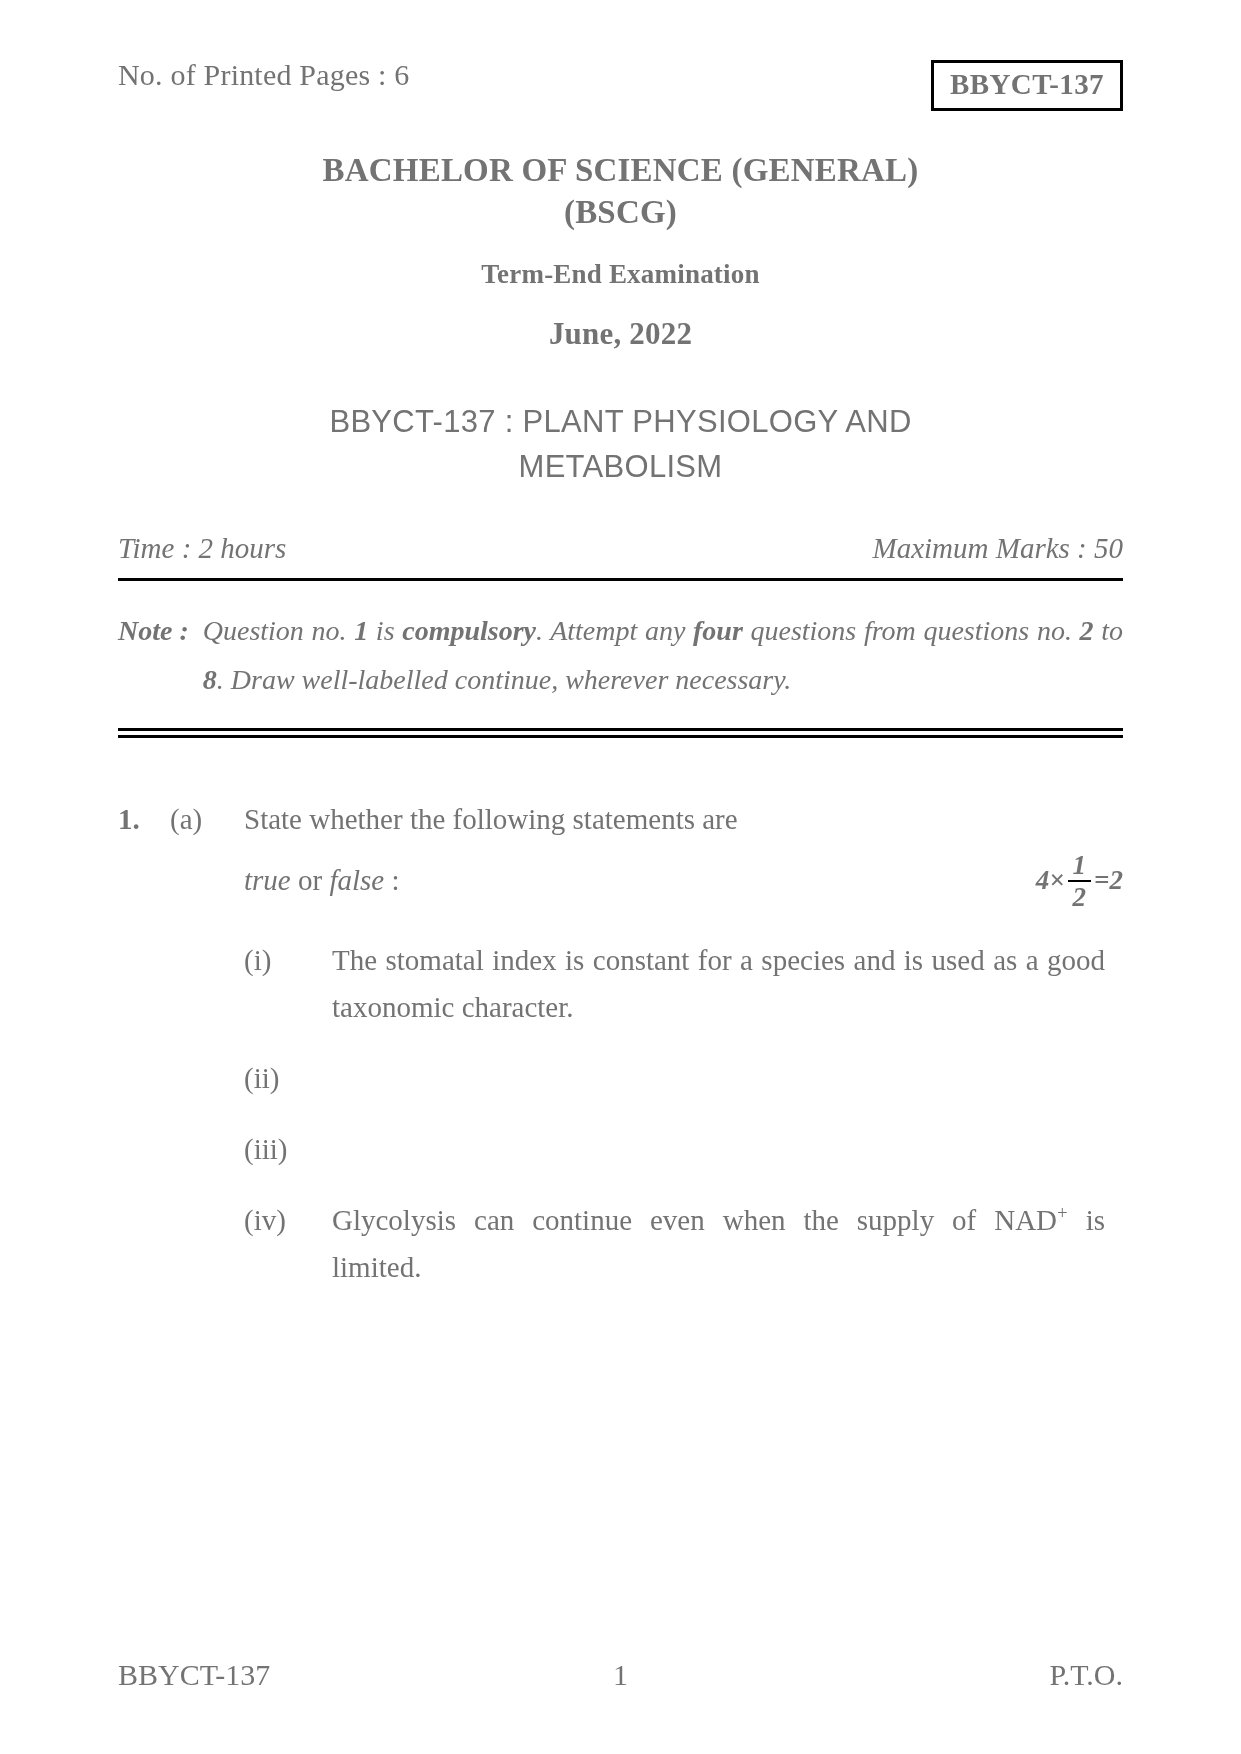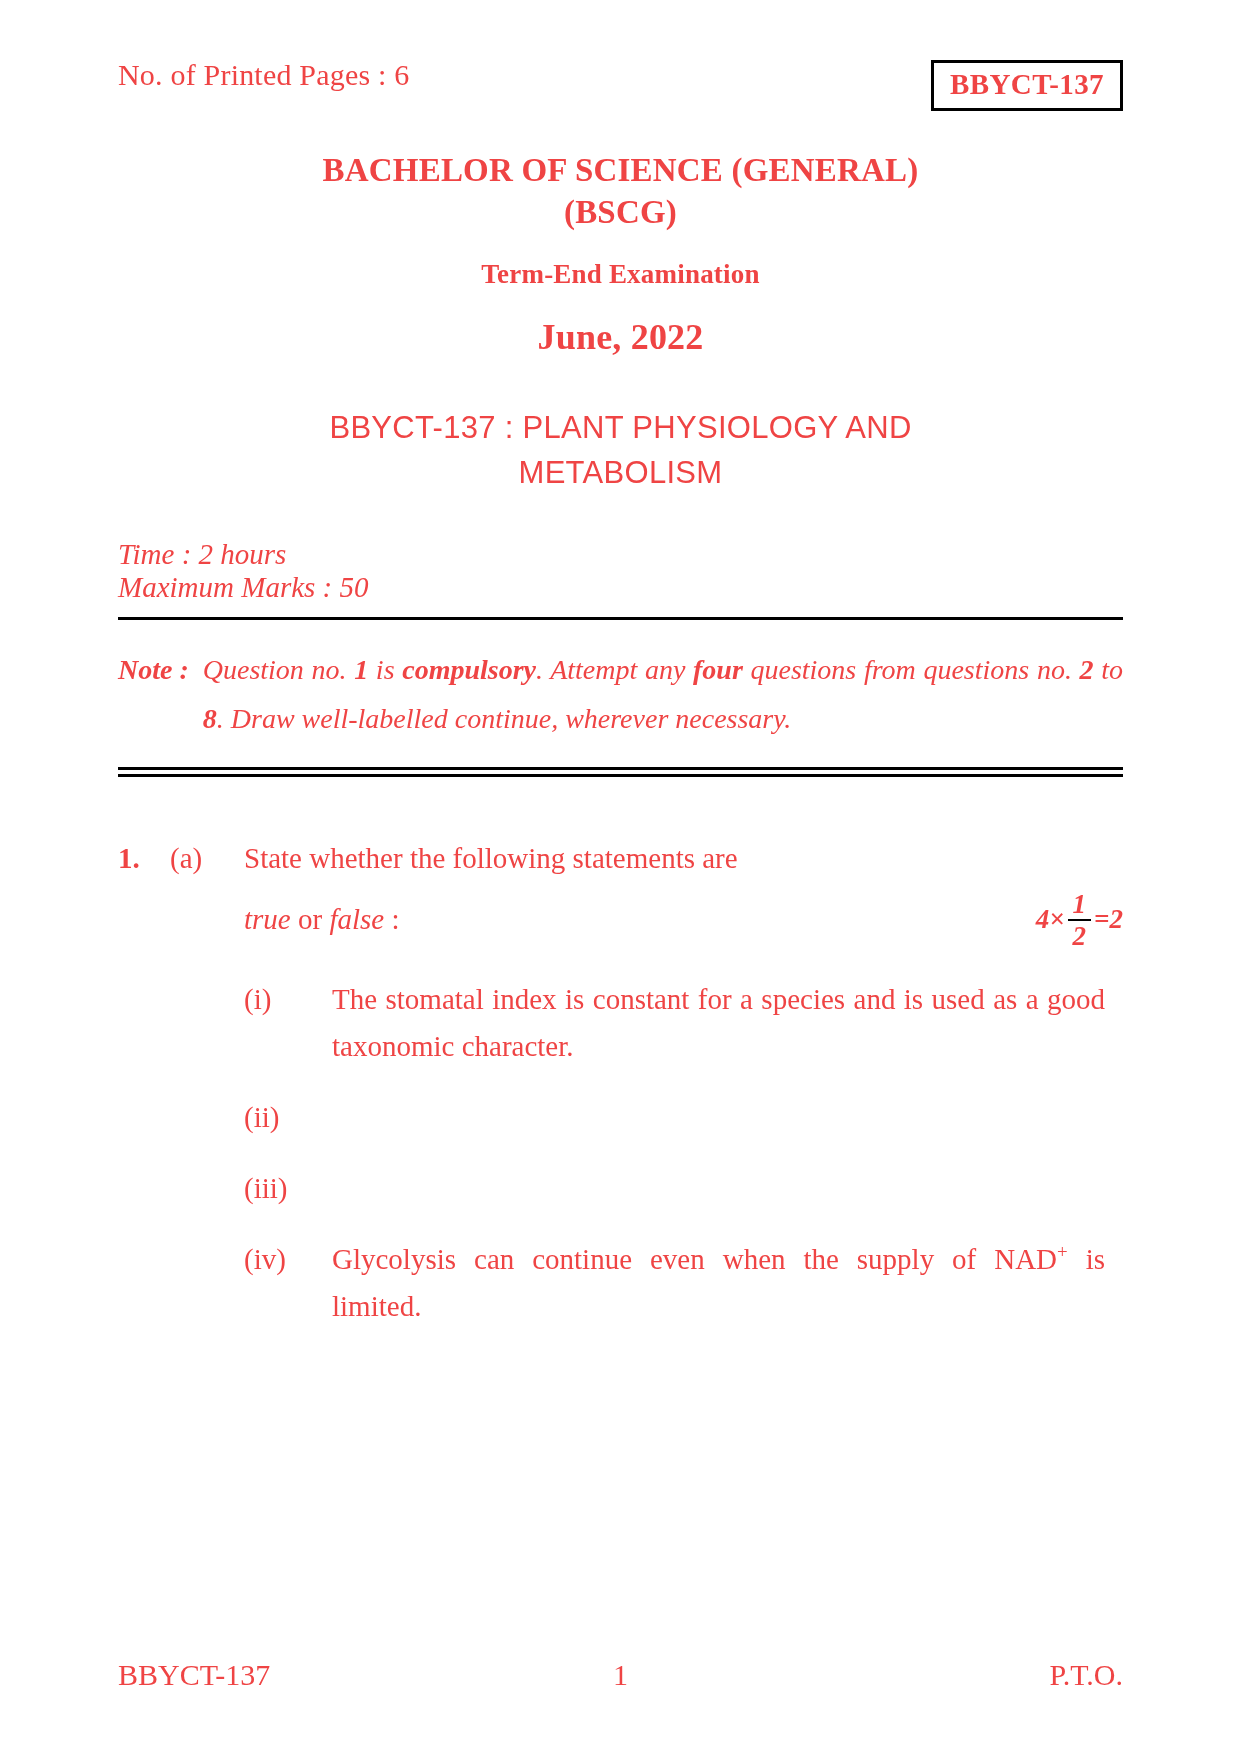--- a/index.html
+++ b/index.html
@@ -6,21 +6,21 @@
     margin: 0;
     padding: 0;
     background: #ffffff;
   }
   .page {
     position: relative;
     width: 1241px;
     height: 1754px;
     margin: 0 auto;
     background: #ffffff;
-    color: #ef4444;
+    color: #737373;
     font-family: "Liberation Serif", "DejaVu Serif", serif;
     box-sizing: border-box;
     padding: 0 118px;
     overflow: hidden;
   }
 
   
   .top-row {
     display: flex;
     align-items: flex-start;
@@ -54,41 +54,41 @@
     letter-spacing: 0.2px;
   }
   .term {
     font-weight: bold;
     font-size: 27px;
     margin-top: 26px;
     letter-spacing: 0.2px;
   }
   .session {
     font-weight: bold;
-    font-size: 36px;
+    font-size: 31px;
     margin-top: 26px;
     letter-spacing: 0.2px;
   }
   .subject {
     font-family: "Liberation Sans", "DejaVu Sans", sans-serif;
     font-weight: normal;
     font-size: 31px;
     line-height: 1.45;
     margin-top: 48px;
     letter-spacing: 0.3px;
   }
 
   
   .time-marks {
     display: flex;
+    justify-content: space-between;
     align-items: baseline;
     font-style: italic;
     font-size: 29px;
     margin-top: 42px;
-    flex-direction: column;
   }
 
   .rule-single {
     border-top: 3px solid #000;
     margin-top: 13px;
   }
   .rule-double {
     border-top: 3px solid #000;
     border-bottom: 3px solid #000;
     height: 4px;

